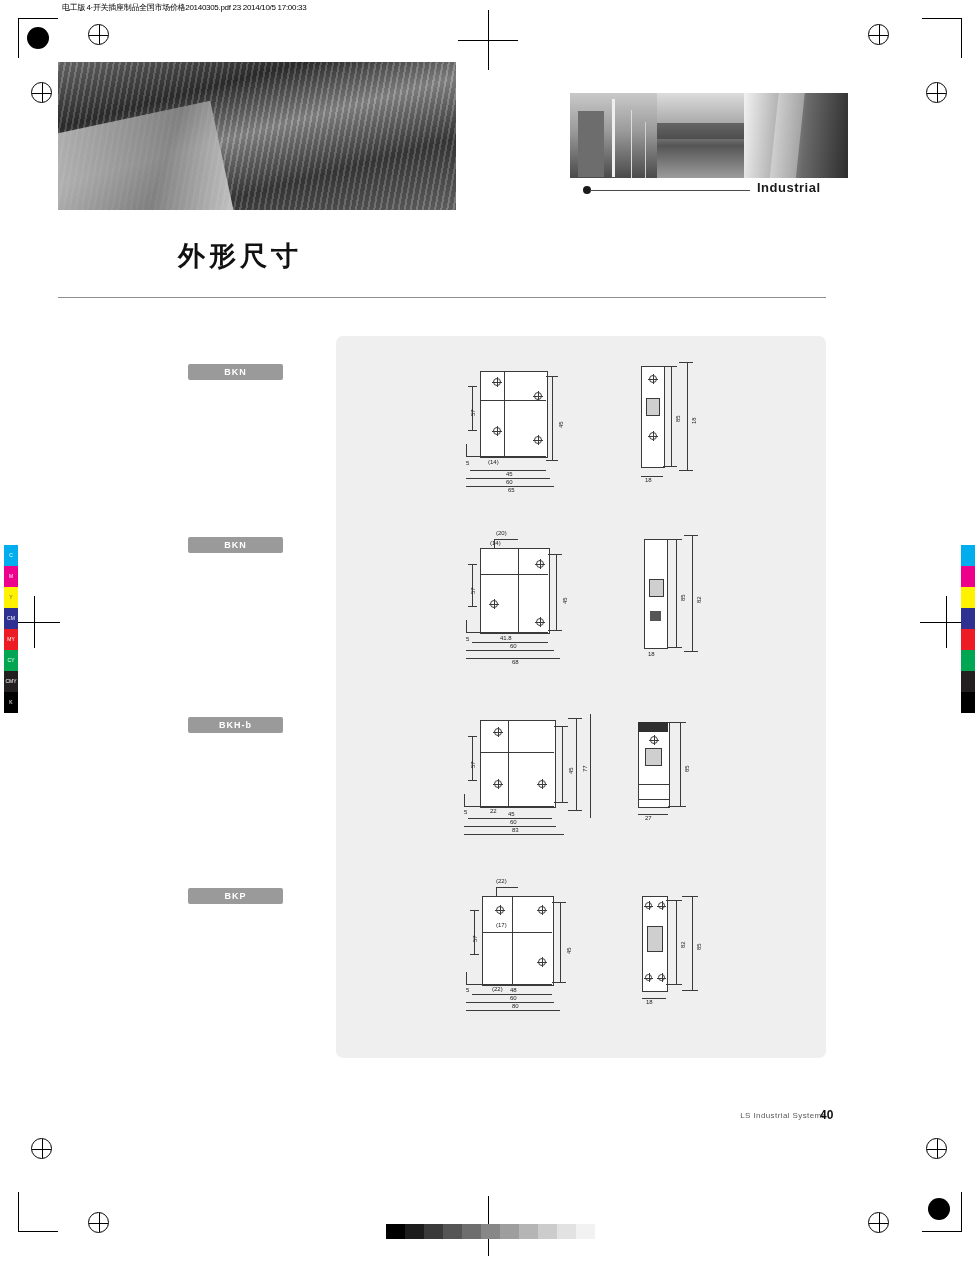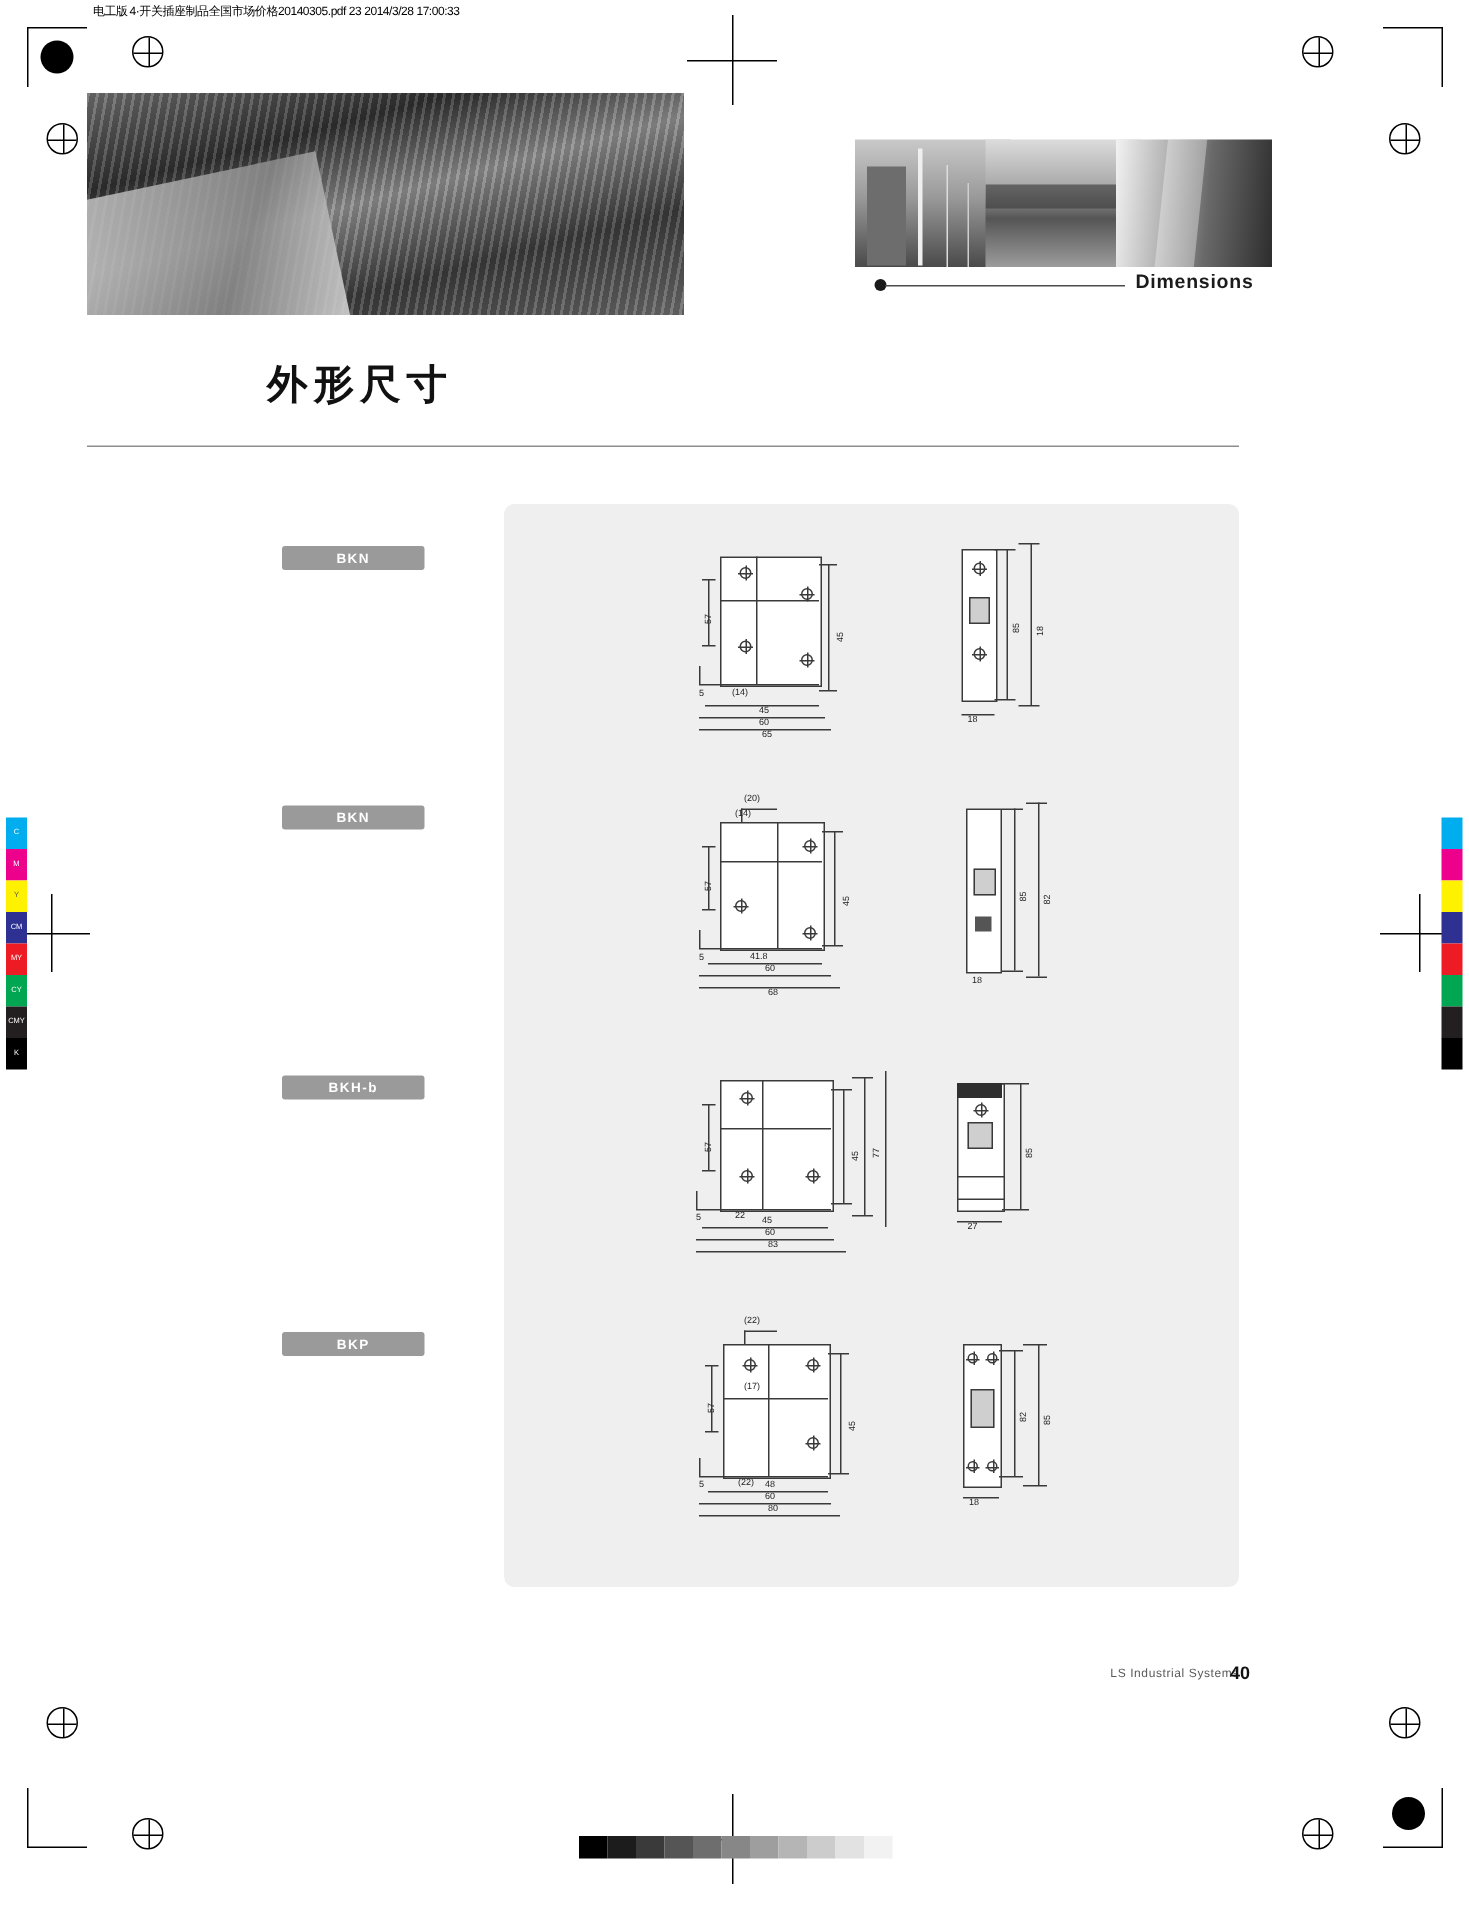--- a/index.html
+++ b/index.html
@@ -114,21 +114,21 @@
   .pagenum{
     position:absolute;left:820px;top:1108px;
     font-size:12px;font-weight:bold;color:#111;
   }
 </style>
 </head>
 <body>
 
 <div class="page">
 
-  <div class="slugline">电工版 4·开关插座制品全国市场价格20140305.pdf  23  2014/3/28  17:00:33</div>
+  <div class="slugline">电工版 4·开关插座制品全国市场价格20140305.pdf  23  2014/10/5  17:00:33</div>
 
   <div class="corner" style="left:18px;top:18px;width:40px;height:40px;">
     <div class="h" style="left:0;top:0;width:40px;"></div>
     <div class="v" style="left:0;top:0;height:40px;"></div>
   </div>
   <div class="dot" style="left:27px;top:27px;width:22px;height:22px;"></div>
 
   <div class="reg-circle" style="left:88px;top:24px;width:19px;height:19px;">
     <div class="hl"></div>
       <div class="vl"></div>
@@ -233,21 +233,21 @@
     <div style="background:#f2f2f2;"></div>
   </div>
 
   <div class="hero"></div>
   <div class="thumb t1"></div>
   <div class="thumb t2"></div>
   <div class="thumb t3"></div>
 
   <div class="dim-dot"></div>
   <div class="dim-rule"></div>
-  <div class="dim-label">Dimensions</div>
+  <div class="dim-label">Industrial</div>
 
   <div class="page-title">外形尺寸</div>
   <div class="title-rule"></div>
 
   <div class="model-tag tag1">BKN</div>
   <div class="model-tag tag2">BKN</div>
   <div class="model-tag tag3">BKH-b</div>
   <div class="model-tag tag4">BKP</div>
 
   <div class="panel">

